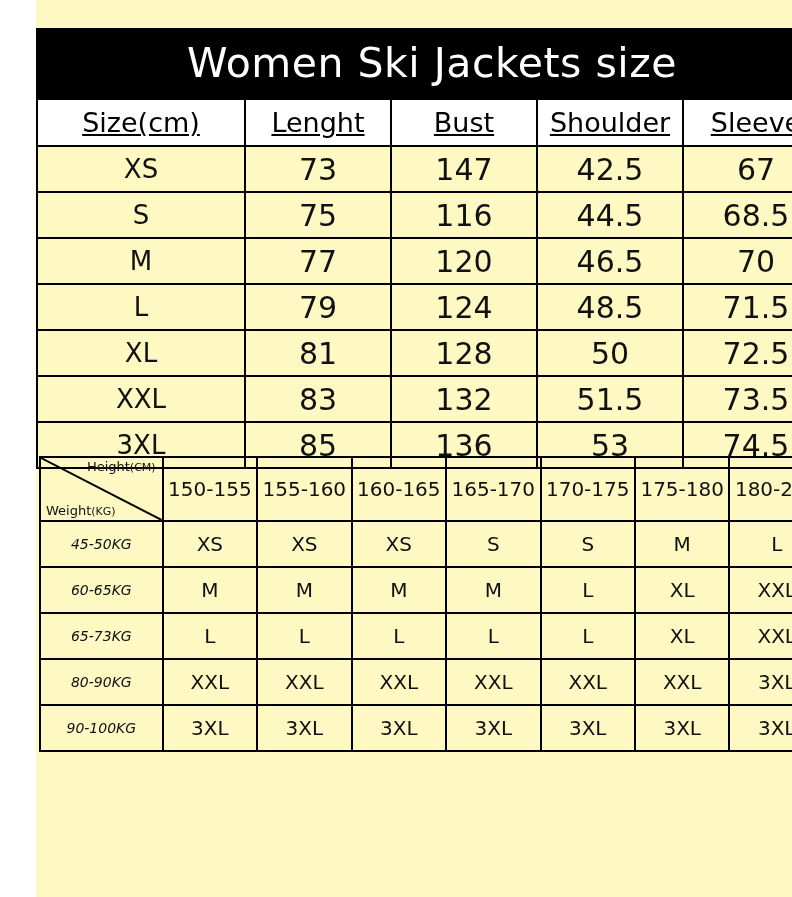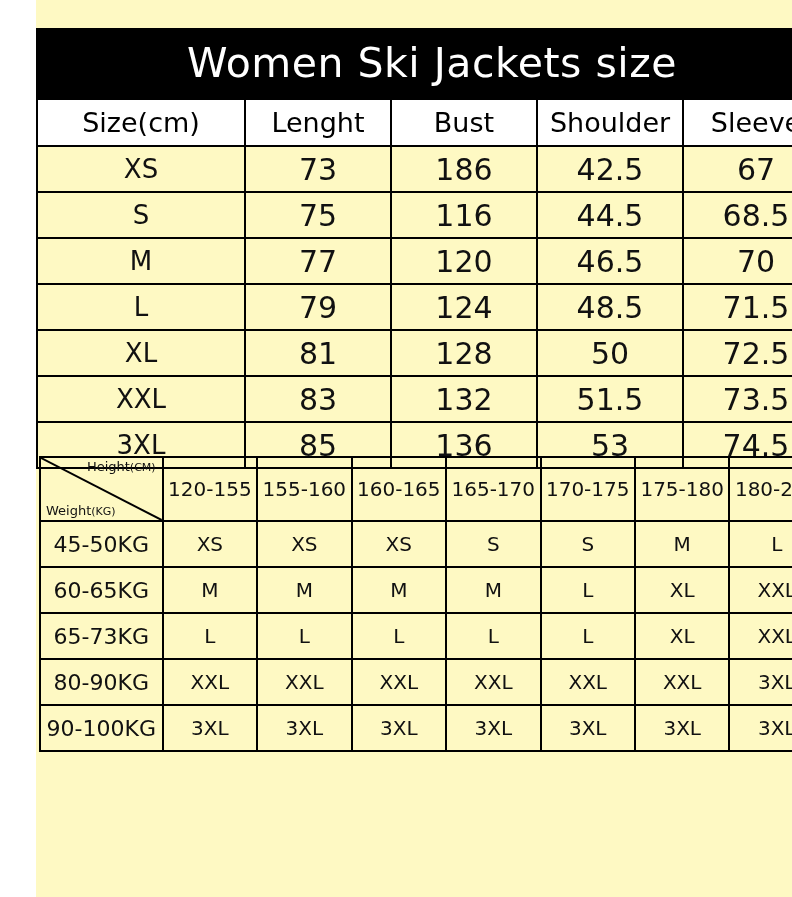--- a/index.html
+++ b/index.html
@@ -64,20 +64,21 @@
     font-size: 30px;
     height: 44px;
     padding: 0;
     color: #111111;
   }
   table.sizetable thead th {
     font-size: 27px;
     height: 45px;
     background: #ffffff;
     color: #000000;
+    text-decoration: underline;
   }
   table.sizetable col.c0 { width: 208px; }
   table.sizetable col.c1 { width: 146px; }
   table.sizetable col.c2 { width: 146px; }
   table.sizetable col.c3 { width: 146px; }
   table.sizetable col.c4 { width: 146px; }
   table.sizetable td.sizecell {
     font-size: 26px;
   }
 
@@ -137,21 +138,22 @@
     line-height: 1.05;
     text-align: right;
     white-space: nowrap;
   }
   .corner .wlabel .unit { font-size: 11px; }
   table.fittable thead td.hdr {
     height: 62px !important;
     font-size: 20px;
   }
   table.fittable td.rowhdr {
-    font-size: 22px;
+    font-size: 14px;
+    font-style: italic;
   }
 </style>
 </head>
 <body>
 
 <div class="page">
 
   <div class="title-bar">
     <div class="title-text">Women Ski Jackets size</div>
   </div>
@@ -171,21 +173,21 @@
           <th>Lenght</th>
           <th>Bust</th>
           <th>Shoulder</th>
           <th>Sleeve</th>
         </tr>
       </thead>
       <tbody>
         <tr>
           <td class="sizecell">XS</td>
           <td>73</td>
-          <td>186</td>
+          <td>147</td>
           <td>42.5</td>
           <td>67</td>
         </tr>
         <tr>
           <td class="sizecell">S</td>
           <td>75</td>
           <td>116</td>
           <td>44.5</td>
           <td>68.5</td>
         </tr>
@@ -246,21 +248,21 @@
             <svg class="diag" viewBox="0 0 122 62" preserveAspectRatio="none">
               <line x1="0" y1="0" x2="122" y2="62" stroke="#000000" stroke-width="2"></line>
             </svg>
             <span class="hlabel">
               <span>Height</span><span class="unit">(CM)</span>
             </span>
             <span class="wlabel">
               <span>Weight</span><span class="unit">(KG)</span>
             </span>
           </td>
-          <td class="hdr">120-155</td>
+          <td class="hdr">150-155</td>
           <td class="hdr">155-160</td>
           <td class="hdr">160-165</td>
           <td class="hdr">165-170</td>
           <td class="hdr">170-175</td>
           <td class="hdr">175-180</td>
           <td class="hdr">180-268</td>
         </tr>
       </thead>
       <tbody>
         <tr>

